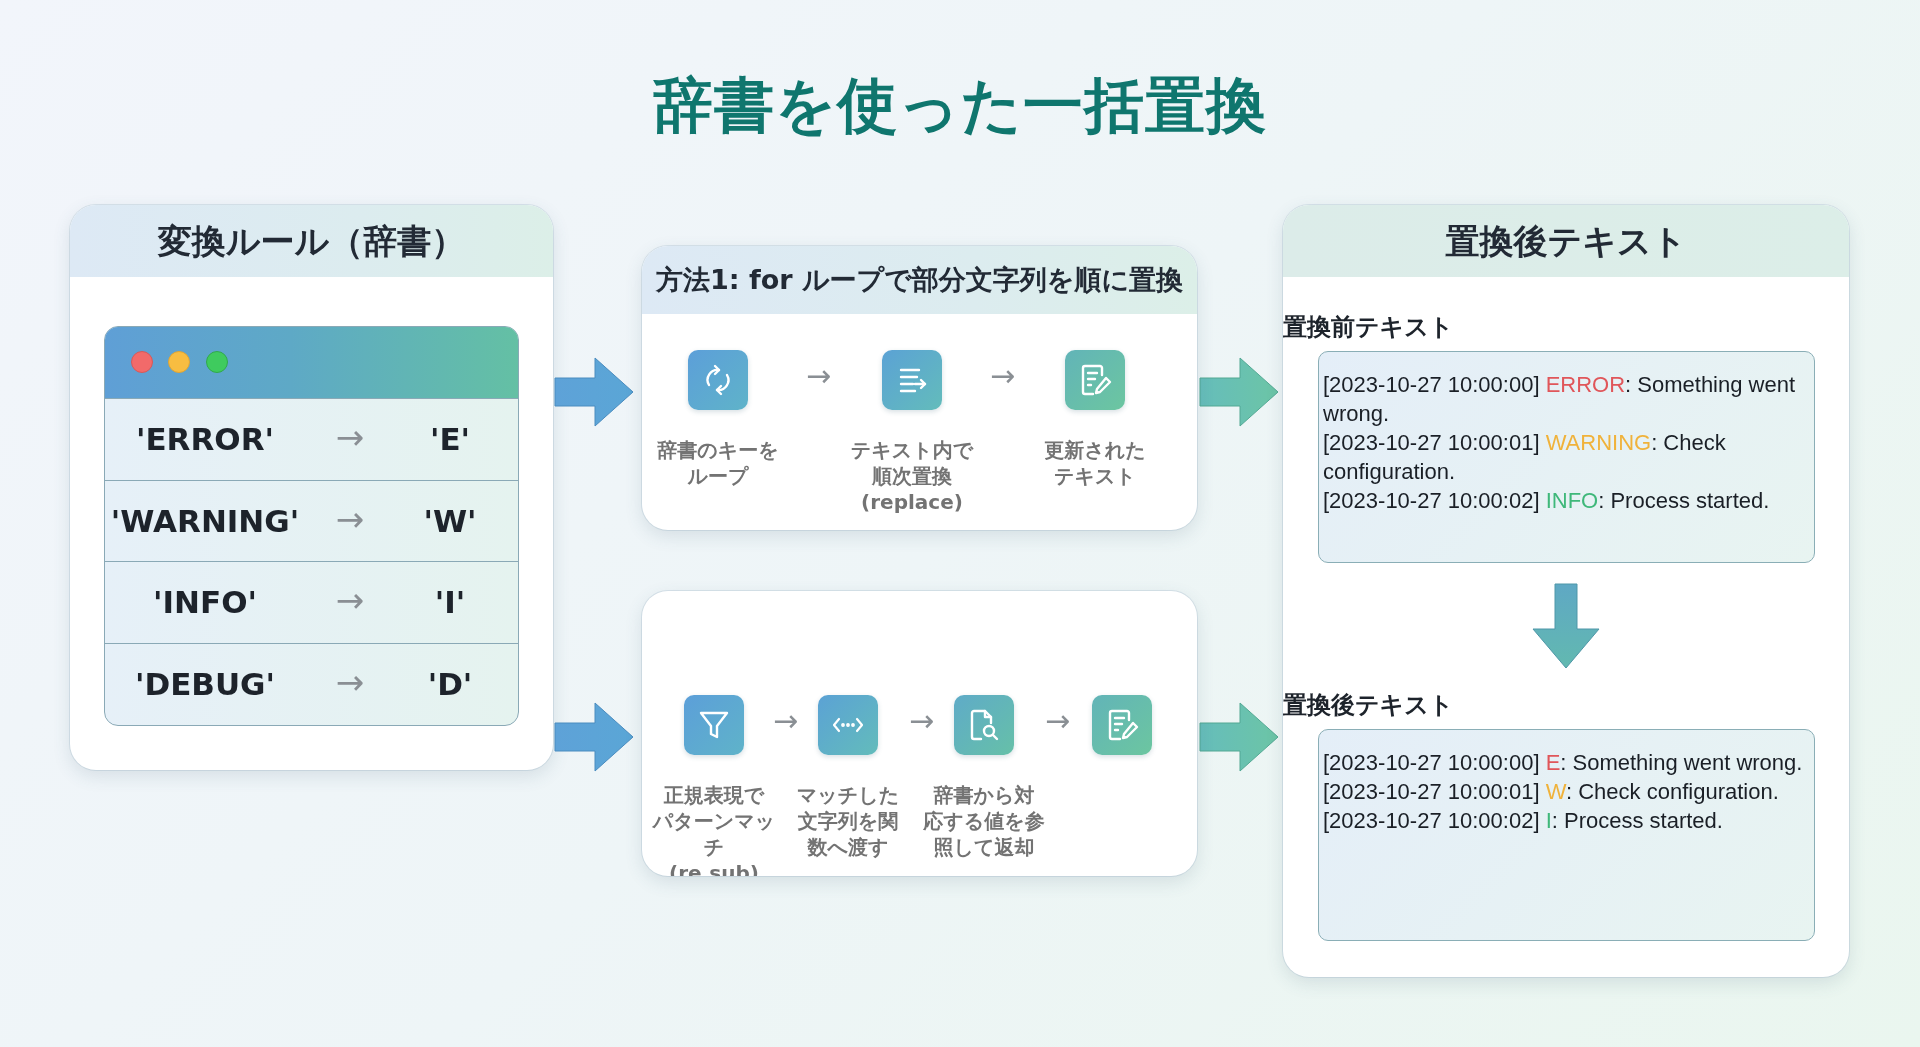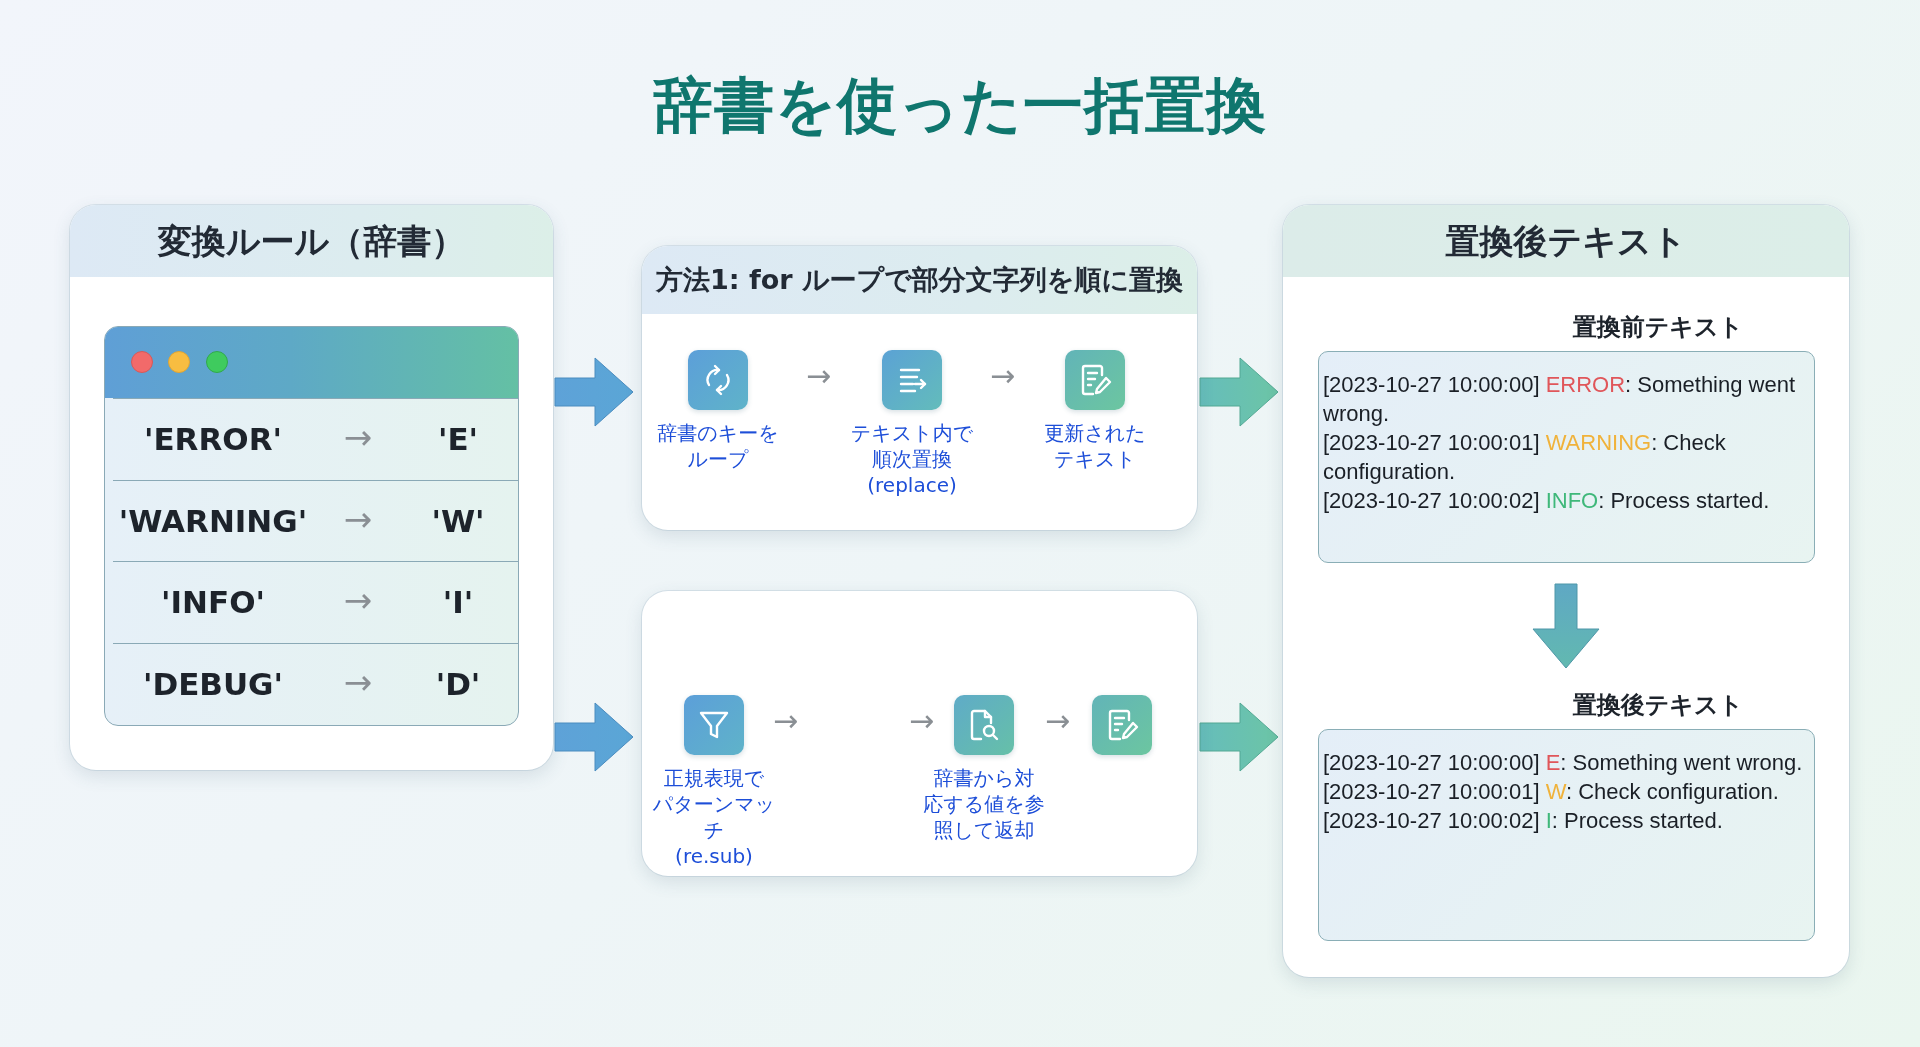--- a/index.html
+++ b/index.html
@@ -35,21 +35,21 @@
   .win-bar {
     height: 71px; background: linear-gradient(90deg, #5f9fd6 0%, #5ea9c6 45%, #64c0a4 100%);
     position: relative;
   }
   .dot { position: absolute; top: 24px; width: 22px; height: 22px; border-radius: 50%; }
   .dot.red { left: 26px; background: #f26a6a; border: 1px solid #d85858; }
   .dot.yellow { left: 63px; background: #f8bd41; border: 1px solid #dfa534; }
   .dot.green { left: 101px; background: #3fcb5e; border: 1px solid #31a94c; }
   .rule-row {
     height: 81.5px; border-top: 1.5px solid #8aa9b6; position: relative;
-    font-size: 31px; font-weight: bold; color: #1d232b; margin-left: 8px;
+    font-size: 31px; font-weight: bold; color: #1d232b;
   }
   .rule-row:first-of-type { border-top: none; }
   .rule-key { position: absolute; left: 0; width: 200px; text-align: center; top: 22px; }
   .rule-arrow { position: absolute; left: 200px; width: 90px; text-align: center; top: 18px; color: #8a8f94; font-weight: normal; font-size: 34px; }
   .rule-val { position: absolute; left: 290px; width: 110px; text-align: center; top: 22px; }
 
   
   .big-arrow { position: absolute; }
 
   
@@ -61,27 +61,27 @@
   .step { position: absolute; text-align: center; }
   .icon-box {
     width: 60px; height: 60px; border-radius: 10px; margin: 0 auto;
     display: flex; align-items: center; justify-content: center;
     box-shadow: 0 2px 5px rgba(60,100,120,0.2);
   }
   .icon-box.c1 { background: linear-gradient(135deg, #5c9fd9, #5fb3c9); }
   .icon-box.c2 { background: linear-gradient(135deg, #5ba2d5, #63bcbb); }
   .icon-box.c3 { background: linear-gradient(135deg, #5fabc8, #66c0a8); }
   .icon-box.c4 { background: linear-gradient(135deg, #62b4b8, #6cc6a0); }
-  .step-label { font-size: 20px; font-weight: normal; line-height: 26px; color: #1d4ed8; margin-top: 10px; white-space: pre-line; }
+  .step-label { font-size: 20px; font-weight: bold; line-height: 26px; color: #737373; margin-top: 27px; white-space: pre-line; }
   .flow-arrow { position: absolute; color: #8a8f94; font-size: 30px; }
 
   
   #result-panel { left: 1283px; top: 205px; width: 566px; height: 772px; }
   #result-panel .panel-head { height: 72px; line-height: 72px; font-size: 34px; background: linear-gradient(90deg, #dcece9 0%, #dceee8 100%); }
-  .sub-title { position: absolute; left: 0; width: 460px; text-align: right; font-size: 24px; font-weight: bold; color: #1d232b; }
+  .sub-title { position: absolute; left: 0; width: 460px; text-align: left; font-size: 24px; font-weight: bold; color: #1d232b; }
   .log-box {
     position: absolute; left: 35px; width: 497px; height: 212px;
     border: 1.5px solid #8aaeb6; border-radius: 10px;
     background: linear-gradient(135deg, #e4eef8, #e8f4f1);
     padding: 18px 4px; font-family: "Liberation Sans", "DejaVu Sans", sans-serif;
     font-size: 22px; line-height: 29px; color: #1a1f26;
   }
   .log-line { display: block; }
   .lvl-error { color: #e0565a; }
   .lvl-warn { color: #f0b23a; }
@@ -203,20 +203,34 @@
       <div class="icon-box c1">
         <svg width="38" height="38" viewBox="0 0 38 38" fill="none" stroke="#fff" stroke-width="2.4" stroke-linecap="round" stroke-linejoin="round">
           <path d="M6 7 H32 L22 20 V31 L16 28 V20 Z"></path>
         </svg>
       </div>
       <div class="step-label">正規表現で
 パターンマッチ
 (re.sub)</div>
     </div>
     <span class="flow-arrow" style="left:131px;top:44px">→</span>
+    <div class="step" style="left:144px;width:124px;top:36px">
+      <div class="icon-box c2">
+        <svg width="38" height="38" viewBox="0 0 38 38" fill="none" stroke="#fff" stroke-width="2.2" stroke-linecap="round" stroke-linejoin="round">
+          <path d="M10 13 L5 19 L10 25"></path>
+            <path d="M28 13 L33 19 L28 25"></path>
+          <circle cx="14" cy="19" r="0.8" fill="#fff"></circle>
+            <circle cx="19" cy="19" r="0.8" fill="#fff"></circle>
+            <circle cx="24" cy="19" r="0.8" fill="#fff"></circle>
+        </svg>
+      </div>
+      <div class="step-label">マッチした
+文字列を関
+数へ渡す</div>
+    </div>
     <span class="flow-arrow" style="left:267px;top:44px">→</span>
     <div class="step" style="left:272px;width:140px;top:36px">
       <div class="icon-box c3">
         <svg width="38" height="38" viewBox="0 0 38 38" fill="none" stroke="#fff" stroke-width="2.4" stroke-linecap="round" stroke-linejoin="round">
           <path d="M16 33 H9 A2 2 0 0 1 7 31 V7 A2 2 0 0 1 9 5 H20 L26 11 V17"></path>
           <path d="M20 5 V11 H26"></path>
           <circle cx="24" cy="25" r="5"></circle>
             <path d="M28 29 L32 33"></path>
         </svg>
       </div>

